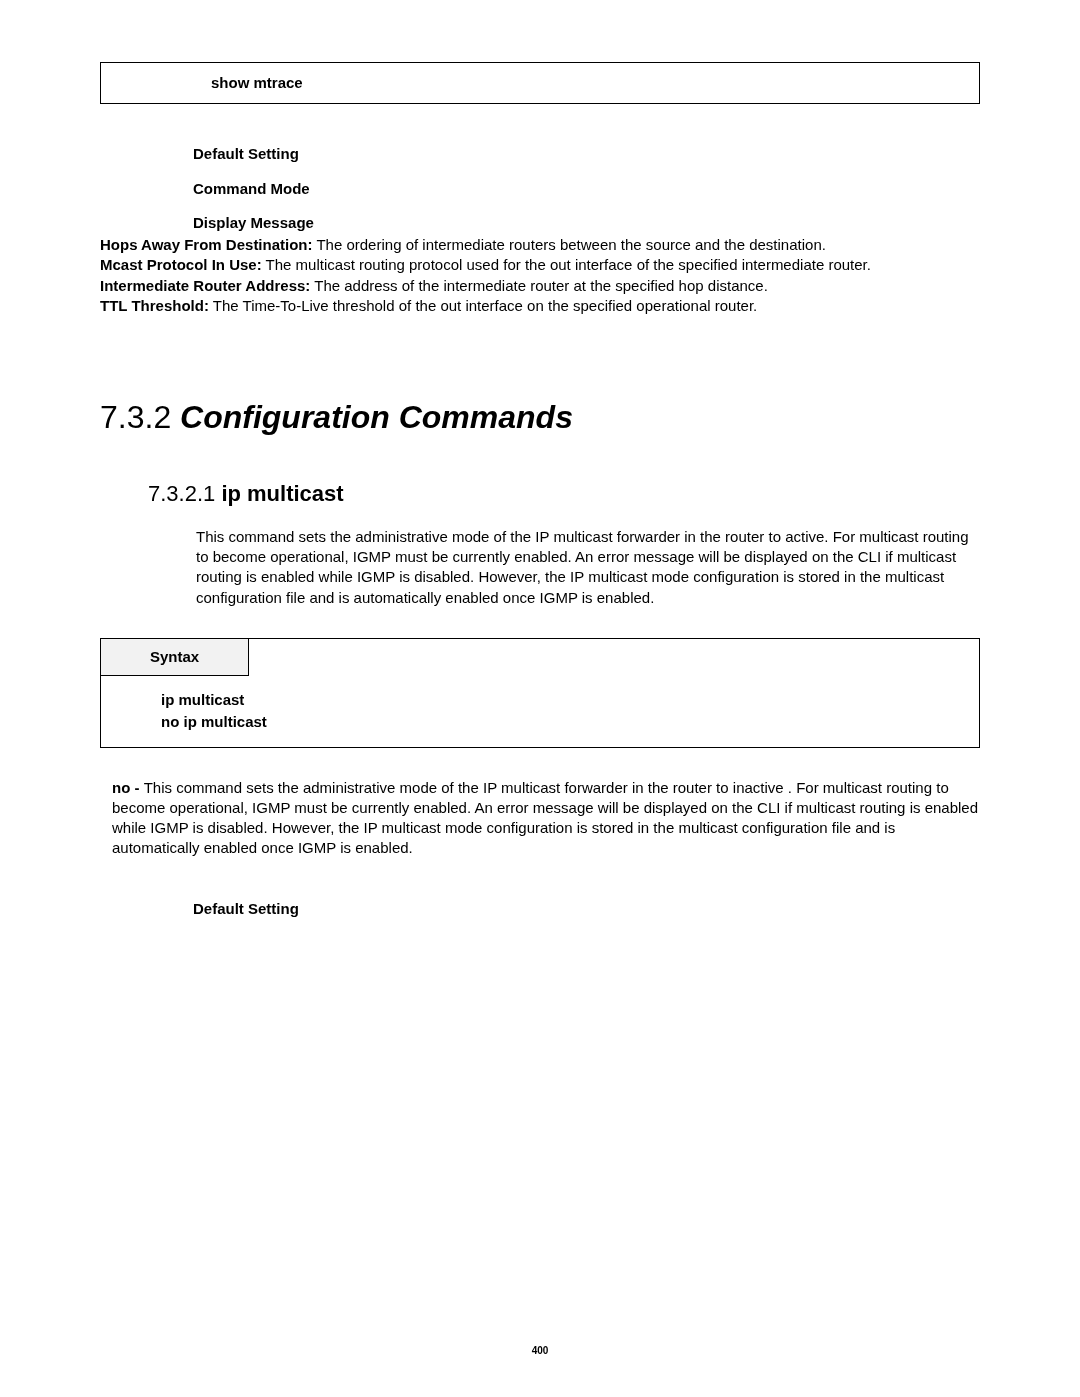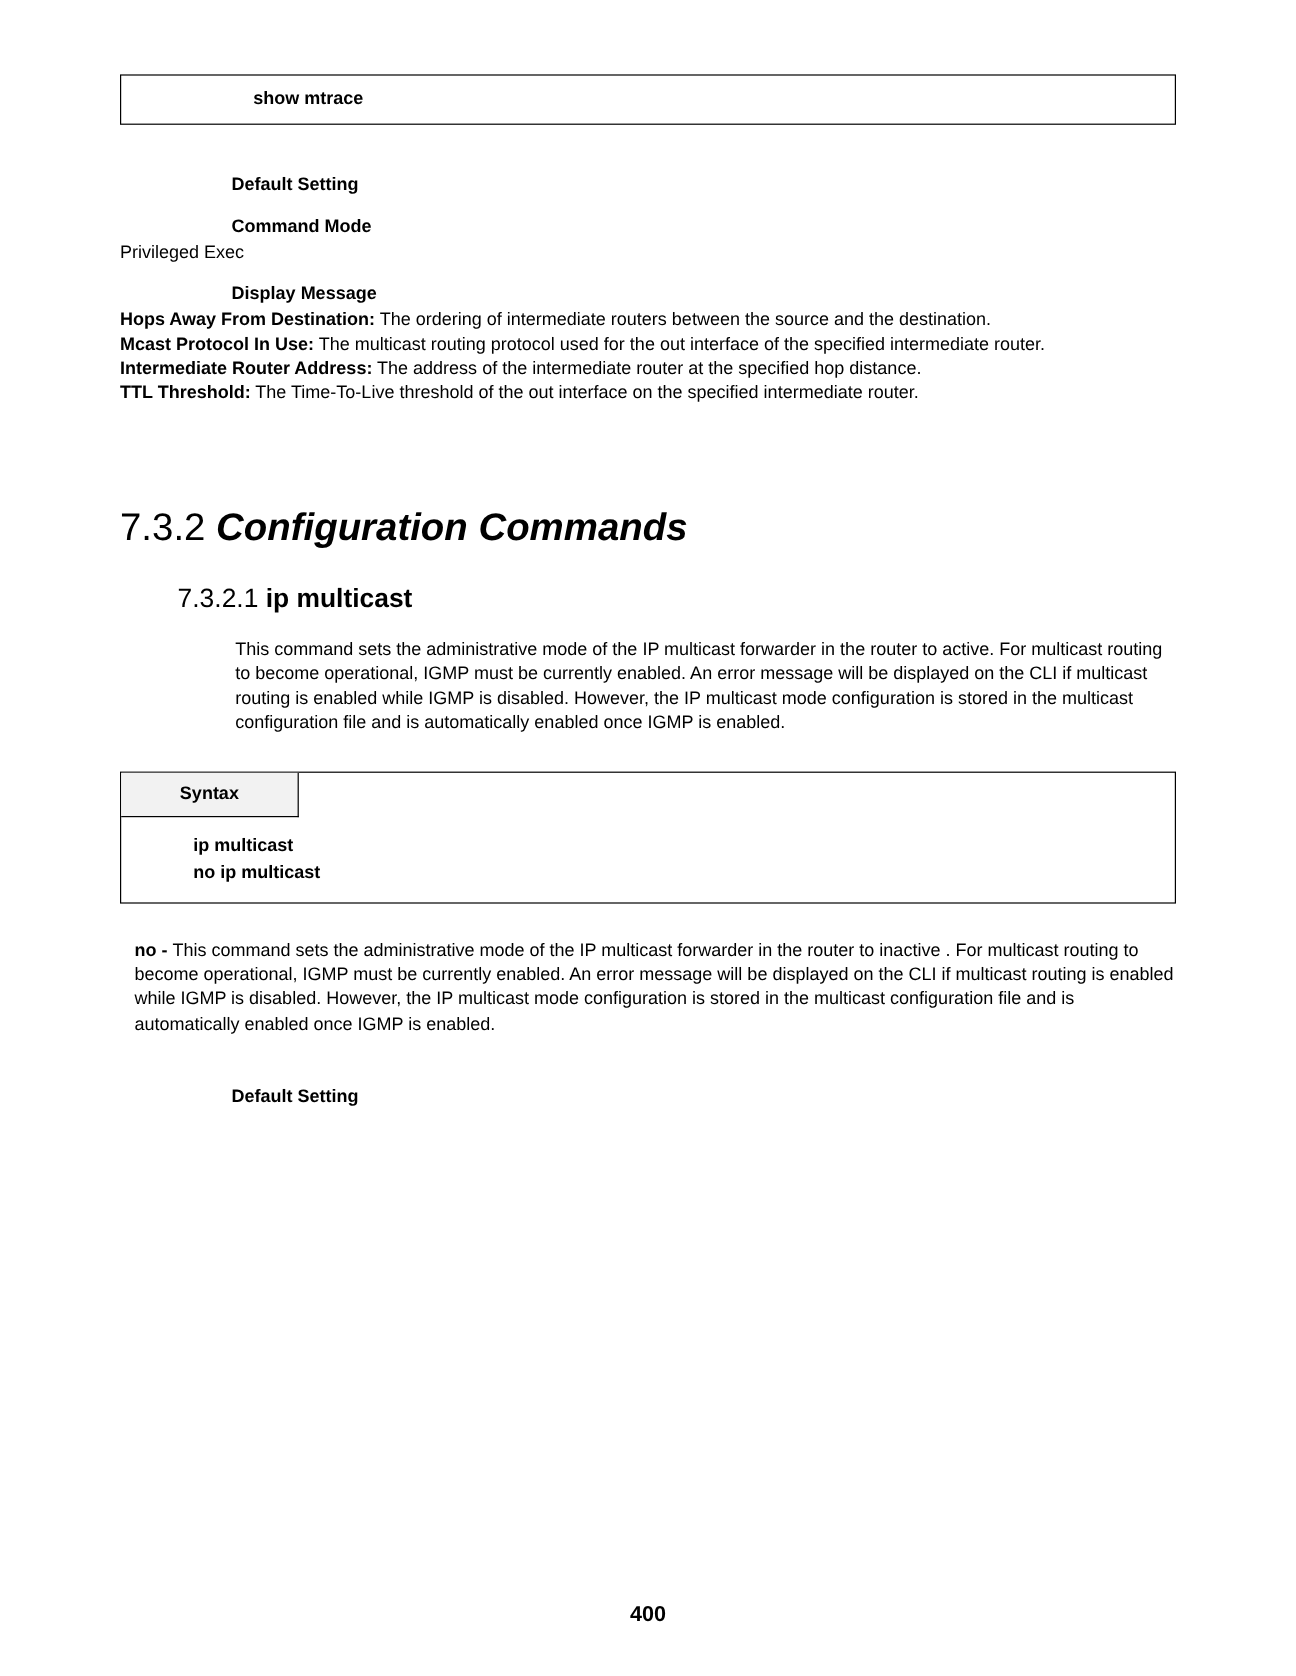--- a/index.html
+++ b/index.html
@@ -36,21 +36,21 @@
     .plain-block {
       margin-top: 2px;
       margin-bottom: 14px;
     }
     .inline-bold {
       font-weight: bold;
     }
     .section-heading {
       font-size: 32px;
       margin-top: 80px;
-      margin-bottom: 23px;
+      margin-bottom: 40px;
     }
     .section-heading .italic {
       font-style: italic;
       font-weight: bold;
     }
     .sub-heading {
       font-size: 22px;
       margin-left: 48px;
       margin-bottom: 18px;
     }
@@ -94,54 +94,53 @@
       margin-top: 16px;
       margin-bottom: 30px;
     }
     .page-number {
       position: absolute;
       bottom: 40px;
       left: 0;
       width: 100%;
       text-align: center;
       font-weight: bold;
-      font-size: 18px;
+      font-size: 10px;
     }
     .display-msg-block p {
       margin: 0;
     }
   </style>
 </head>
 <body>
 
 <div class="page">
 
   <div class="command-box">
     <span class="command-box-text">show mtrace</span>
   </div>
 
   <div class="label-block">Default Setting</div>
 
   <div class="label-block">Command Mode</div>
-  <div class="plain-block">Privileged Exec</div>
 
   <div class="label-block">Display Message</div>
 
   <div class="display-msg-block">
     <p>
       <span class="inline-bold">Hops Away From Destination:</span><span> The ordering of intermediate routers between the source and the destination.</span>
     </p>
     <p>
       <span class="inline-bold">Mcast Protocol In Use:</span><span> The multicast routing protocol used for the out interface of the specified intermediate router.</span>
     </p>
     <p>
       <span class="inline-bold">Intermediate Router Address:</span><span> The address of the intermediate router at the specified hop distance.</span>
     </p>
     <p>
-      <span class="inline-bold">TTL Threshold:</span><span> The Time-To-Live threshold of the out interface on the specified intermediate router.</span>
+      <span class="inline-bold">TTL Threshold:</span><span> The Time-To-Live threshold of the out interface on the specified operational router.</span>
     </p>
   </div>
 
   <div class="section-heading">
     <span>7.3.2 </span><span class="italic">Configuration Commands</span>
   </div>
 
   <div class="sub-heading">
     <span>7.3.2.1 </span><span class="bold">ip multicast</span>
   </div>

